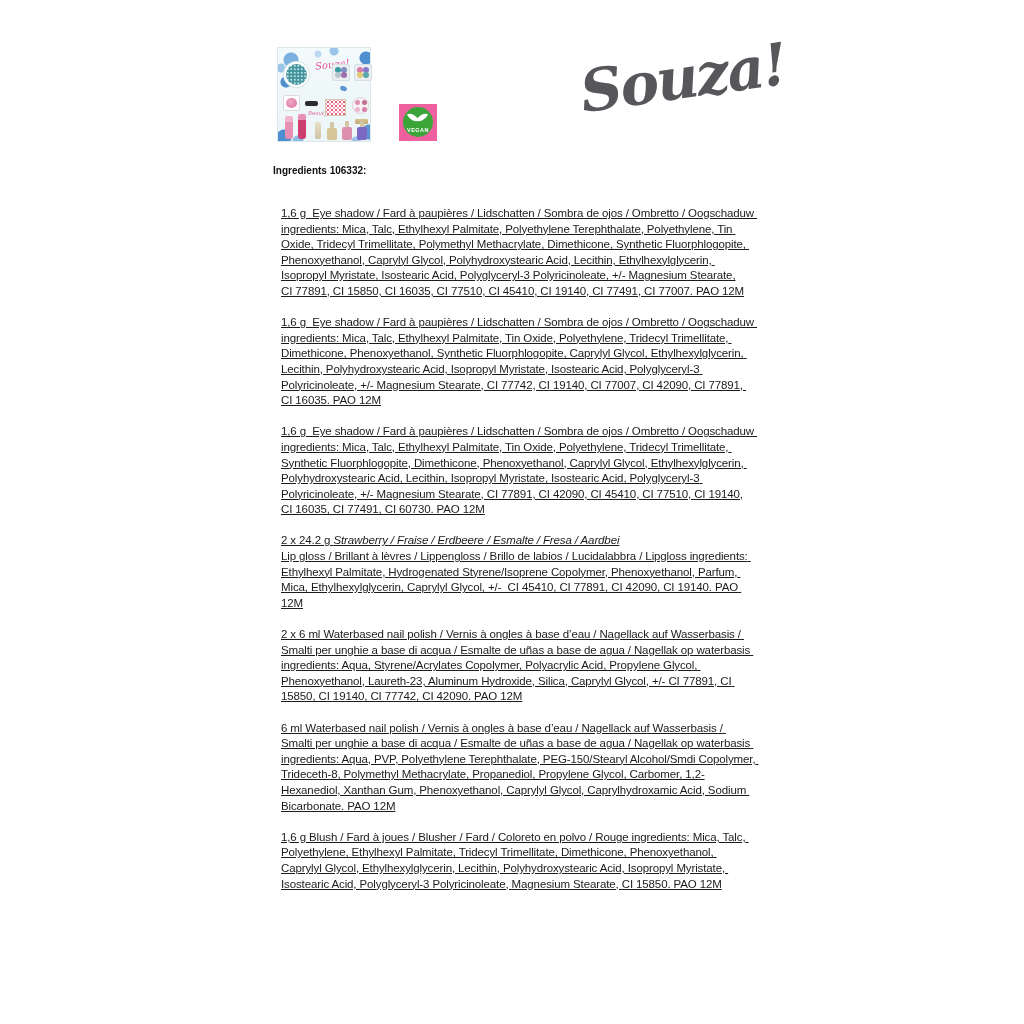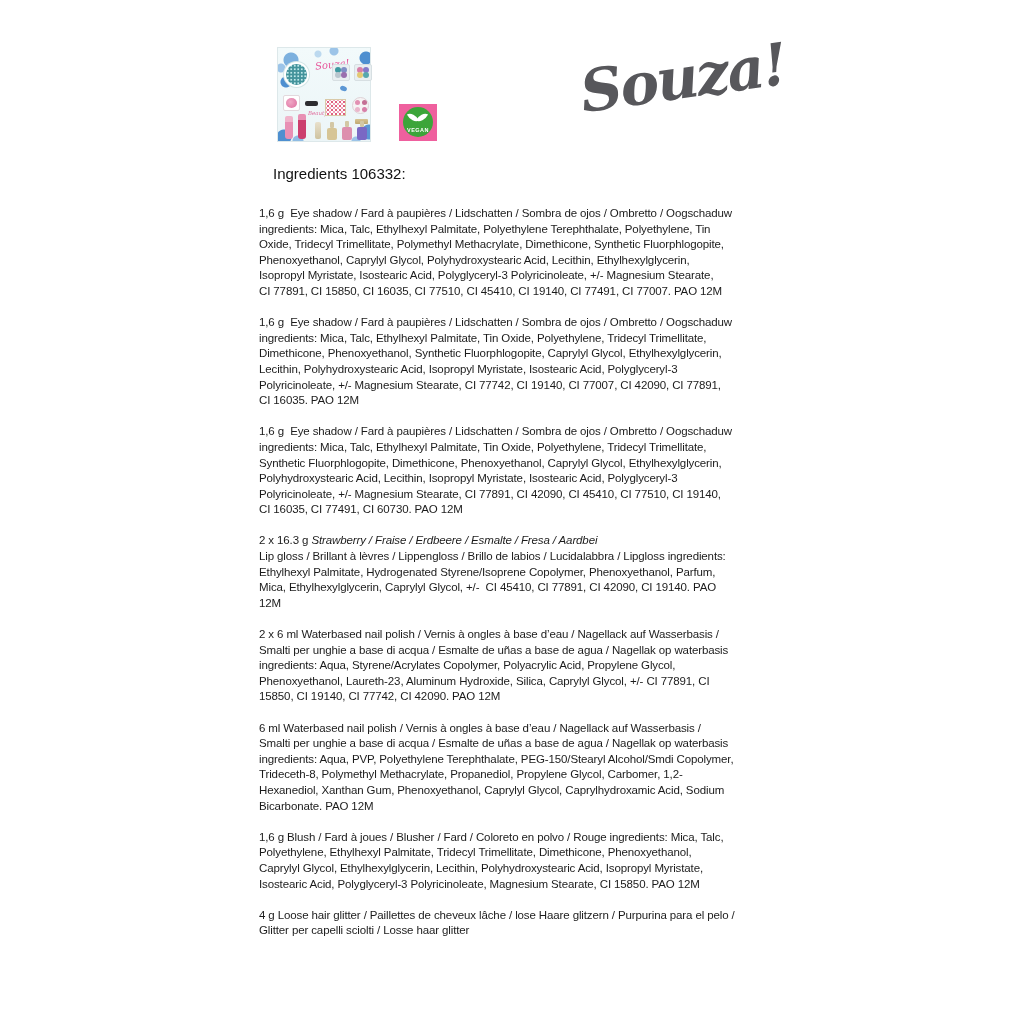--- a/index.html
+++ b/index.html
@@ -89,23 +89,23 @@
   .logo {
     position: absolute; left: 568px; top: 18px; width: 230px; height: 120px;
     font-family: "DejaVu Serif", serif; font-style: italic; font-weight: 600;
     font-size: 58px; color: #57575b; transform: rotate(-8deg);
     display: flex; align-items: center; justify-content: center; letter-spacing: -2px;
   }
 
   
   .title {
     position: absolute; left: 273px; top: 165px;
-    font-size: 15px; font-weight: normal; color: #111;
+    font-size: 10px; font-weight: bold; color: #111;
   }
-  .ingredients { position: absolute; left: 259px; top: 206px; width: 476px; }
+  .ingredients { position: absolute; left: 281px; top: 206px; width: 476px; text-decoration: underline; }
   .para {
     font-size: 11.5px; line-height: 15.6px; letter-spacing: -0.12px;
     white-space: pre-wrap; margin: 0 0 15.6px 0; color: #1b1b1b;
   }
   .para em { font-style: italic; }
 </style>
 </head>
 <body>
 
 <div class="page">
@@ -151,21 +151,20 @@
   <div class="logo">Souza!</div>
 
   <h1 class="title">Ingredients 106332:</h1>
 
   <div class="ingredients">
       <p class="para"><span>1,6 g  Eye shadow / Fard à paupières / Lidschatten / Sombra de ojos / Ombretto / Oogschaduw ingredients: Mica, Talc, Ethylhexyl Palmitate, Polyethylene Terephthalate, Polyethylene, Tin Oxide, Tridecyl Trimellitate, Polymethyl Methacrylate, Dimethicone, Synthetic Fluorphlogopite, Phenoxyethanol, Caprylyl Glycol, Polyhydroxystearic Acid, Lecithin, Ethylhexylglycerin, Isopropyl Myristate, Isostearic Acid, Polyglyceryl-3 Polyricinoleate, +/- Magnesium Stearate,
 CI 77891, CI 15850, CI 16035, CI 77510, CI 45410, CI 19140, CI 77491, CI 77007. PAO 12M</span></p>
       <p class="para"><span>1,6 g  Eye shadow / Fard à paupières / Lidschatten / Sombra de ojos / Ombretto / Oogschaduw ingredients: Mica, Talc, Ethylhexyl Palmitate, Tin Oxide, Polyethylene, Tridecyl Trimellitate, Dimethicone, Phenoxyethanol, Synthetic Fluorphlogopite, Caprylyl Glycol, Ethylhexylglycerin, Lecithin, Polyhydroxystearic Acid, Isopropyl Myristate, Isostearic Acid, Polyglyceryl-3 Polyricinoleate, +/- Magnesium Stearate, CI 77742, CI 19140, CI 77007, CI 42090, CI 77891, CI 16035. PAO 12M</span></p>
       <p class="para"><span>1,6 g  Eye shadow / Fard à paupières / Lidschatten / Sombra de ojos / Ombretto / Oogschaduw ingredients: Mica, Talc, Ethylhexyl Palmitate, Tin Oxide, Polyethylene, Tridecyl Trimellitate, Synthetic Fluorphlogopite, Dimethicone, Phenoxyethanol, Caprylyl Glycol, Ethylhexylglycerin, Polyhydroxystearic Acid, Lecithin, Isopropyl Myristate, Isostearic Acid, Polyglyceryl-3 Polyricinoleate, +/- Magnesium Stearate, CI 77891, CI 42090, CI 45410, CI 77510, CI 19140,
 CI 16035, CI 77491, CI 60730. PAO 12M</span></p>
-      <p class="para"><span>2 x 16.3 g </span><em>Strawberry / Fraise / Erdbeere / Esmalte / Fresa / Aardbei</em><span>
+      <p class="para"><span>2 x 24.2 g </span><em>Strawberry / Fraise / Erdbeere / Esmalte / Fresa / Aardbei</em><span>
 Lip gloss / Brillant à lèvres / Lippengloss / Brillo de labios / Lucidalabbra / Lipgloss ingredients: Ethylhexyl Palmitate, Hydrogenated Styrene/Isoprene Copolymer, Phenoxyethanol, Parfum, Mica, Ethylhexylglycerin, Caprylyl Glycol, +/-  CI 45410, CI 77891, CI 42090, CI 19140. PAO 12M</span></p>
       <p class="para"><span>2 x 6 ml Waterbased nail polish / Vernis à ongles à base d’eau / Nagellack auf Wasserbasis / Smalti per unghie a base di acqua / Esmalte de uñas a base de agua / Nagellak op waterbasis ingredients: Aqua, Styrene/Acrylates Copolymer, Polyacrylic Acid, Propylene Glycol, Phenoxyethanol, Laureth-23, Aluminum Hydroxide, Silica, Caprylyl Glycol, +/- CI 77891, CI 15850, CI 19140, CI 77742, CI 42090. PAO 12M</span></p>
       <p class="para"><span>6 ml Waterbased nail polish / Vernis à ongles à base d’eau / Nagellack auf Wasserbasis / Smalti per unghie a base di acqua / Esmalte de uñas a base de agua / Nagellak op waterbasis ingredients: Aqua, PVP, Polyethylene Terephthalate, PEG-150/Stearyl Alcohol/Smdi Copolymer, Trideceth-8, Polymethyl Methacrylate, Propanediol, Propylene Glycol, Carbomer, 1,2-Hexanediol, Xanthan Gum, Phenoxyethanol, Caprylyl Glycol, Caprylhydroxamic Acid, Sodium Bicarbonate. PAO 12M</span></p>
       <p class="para"><span>1,6 g Blush / Fard à joues / Blusher / Fard / Coloreto en polvo / Rouge ingredients: Mica, Talc, Polyethylene, Ethylhexyl Palmitate, Tridecyl Trimellitate, Dimethicone, Phenoxyethanol, Caprylyl Glycol, Ethylhexylglycerin, Lecithin, Polyhydroxystearic Acid, Isopropyl Myristate, Isostearic Acid, Polyglyceryl-3 Polyricinoleate, Magnesium Stearate, CI 15850. PAO 12M</span></p>
-      <p class="para"><span>4 g Loose hair glitter / Paillettes de cheveux lâche / lose Haare glitzern / Purpurina para el pelo / Glitter per capelli sciolti / Losse haar glitter</span></p>
     </div>
 
 </div>
 
 </body></html>

